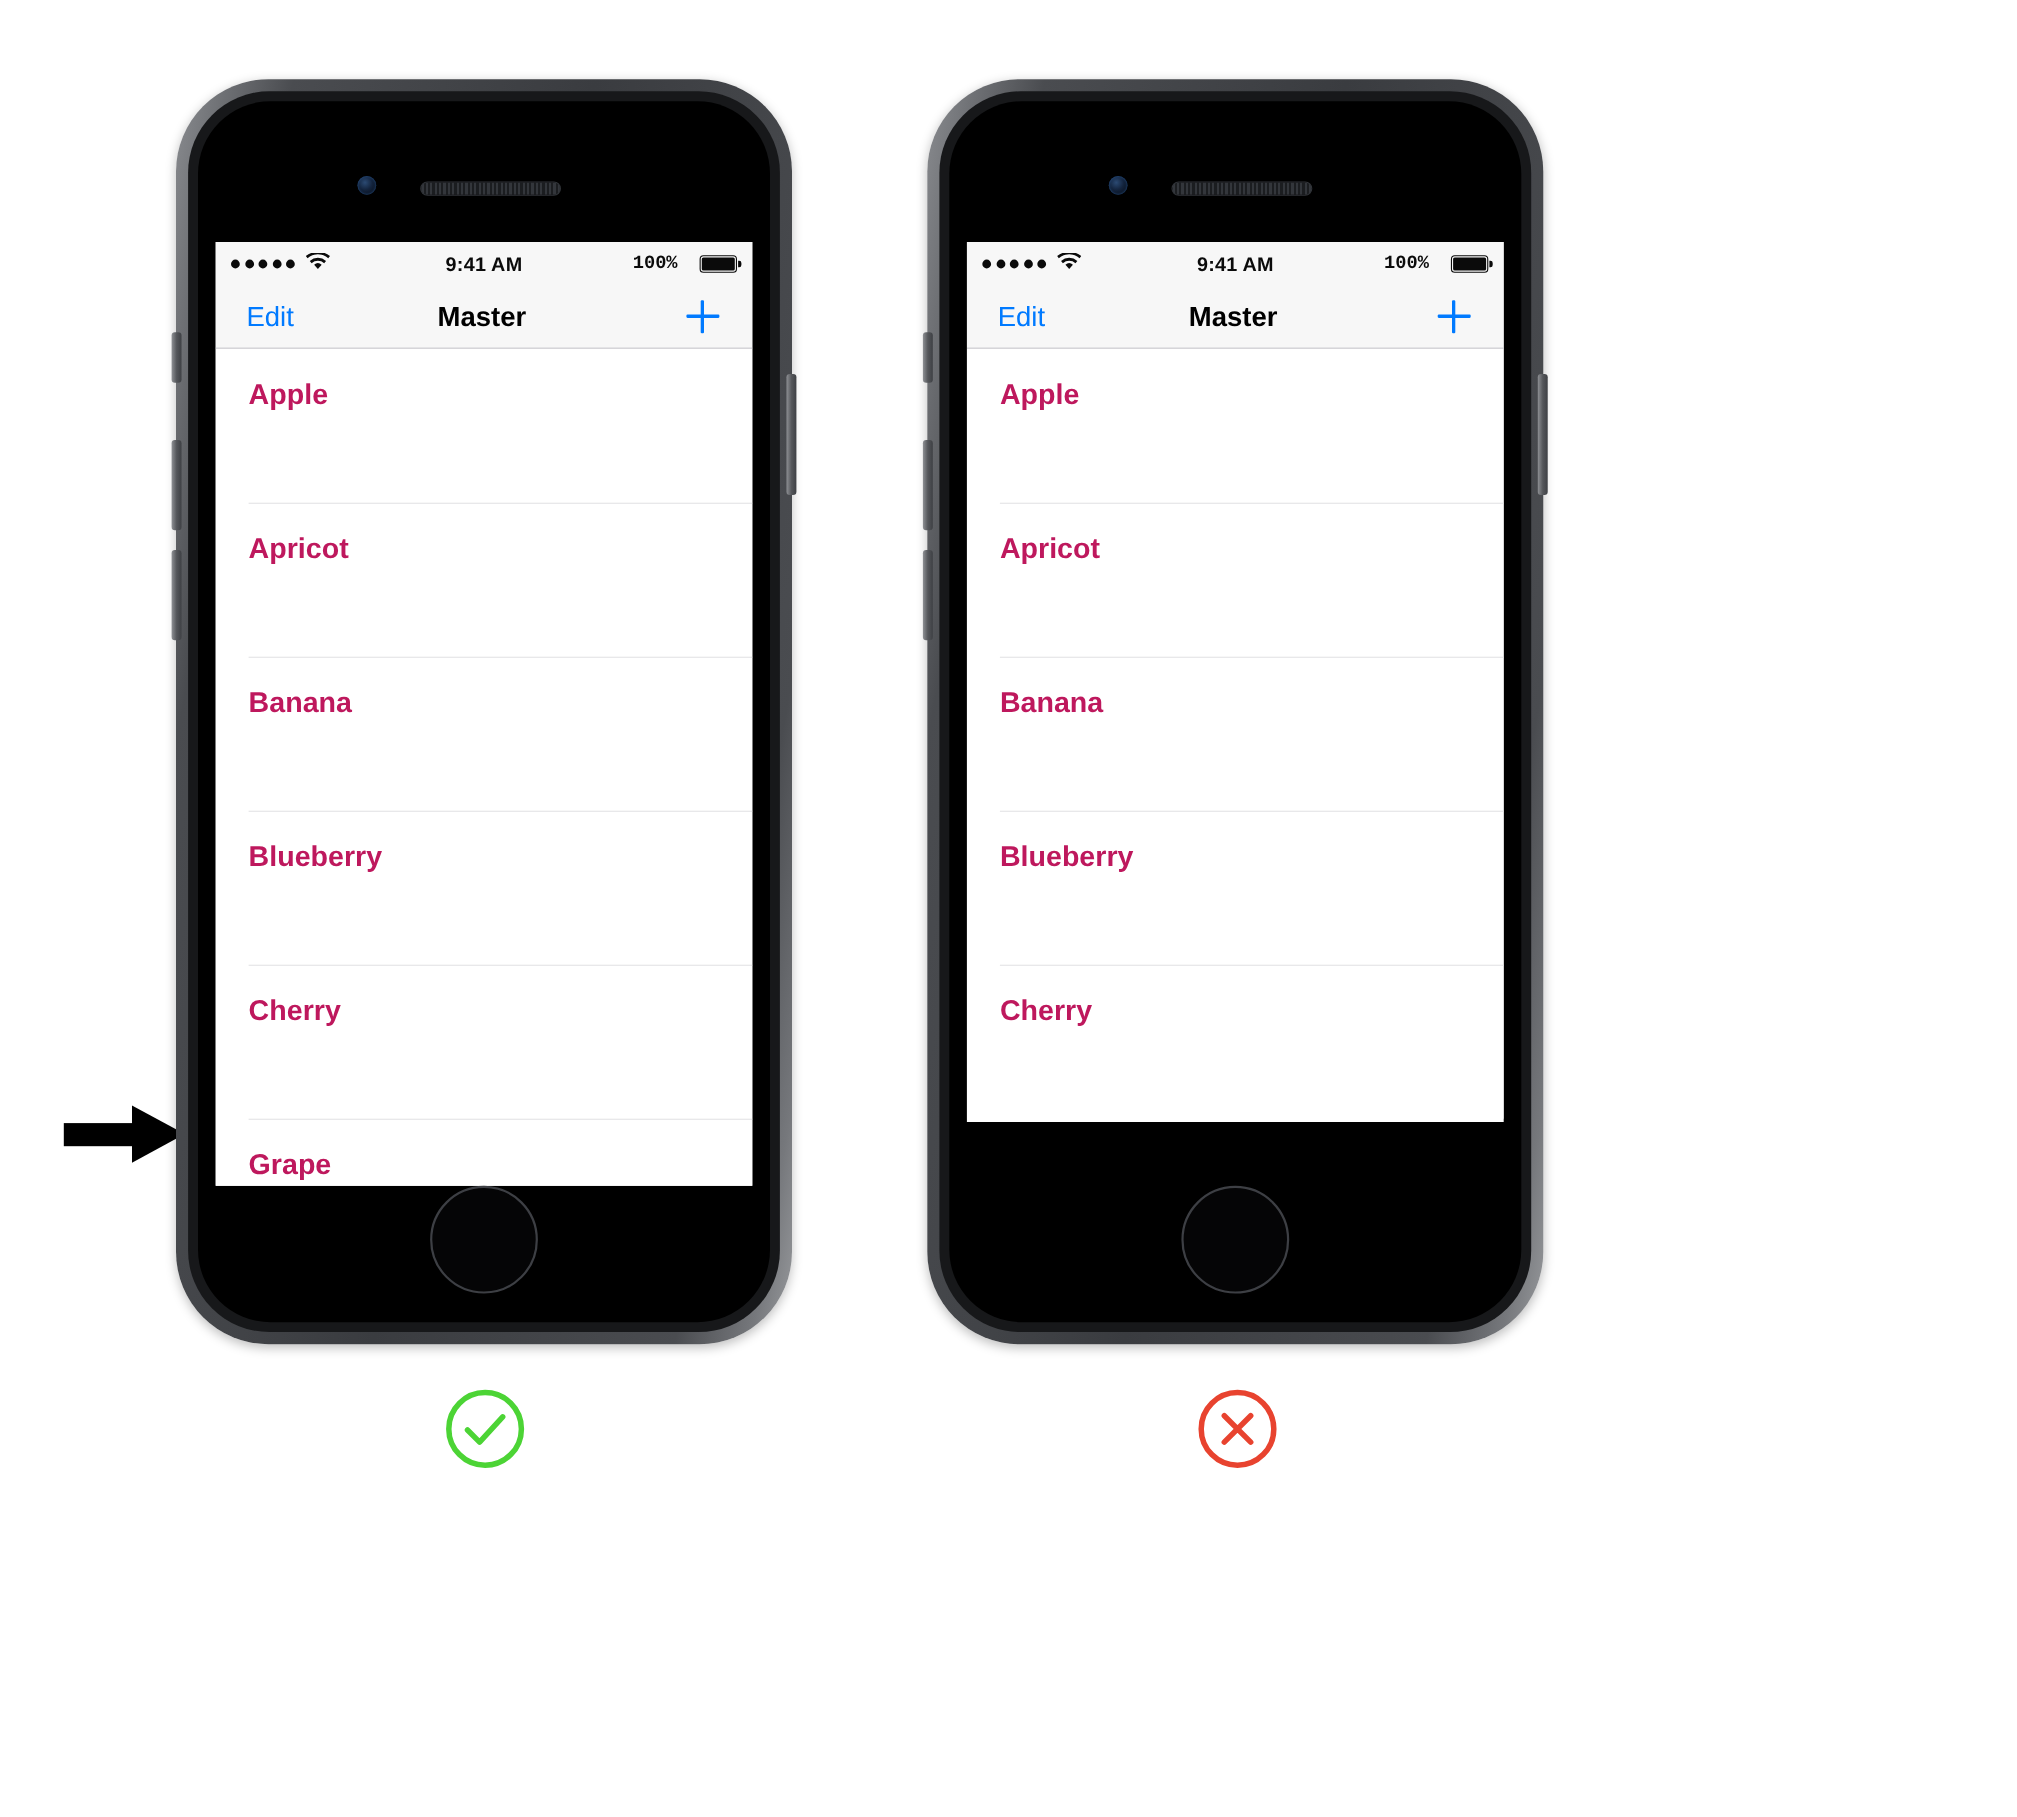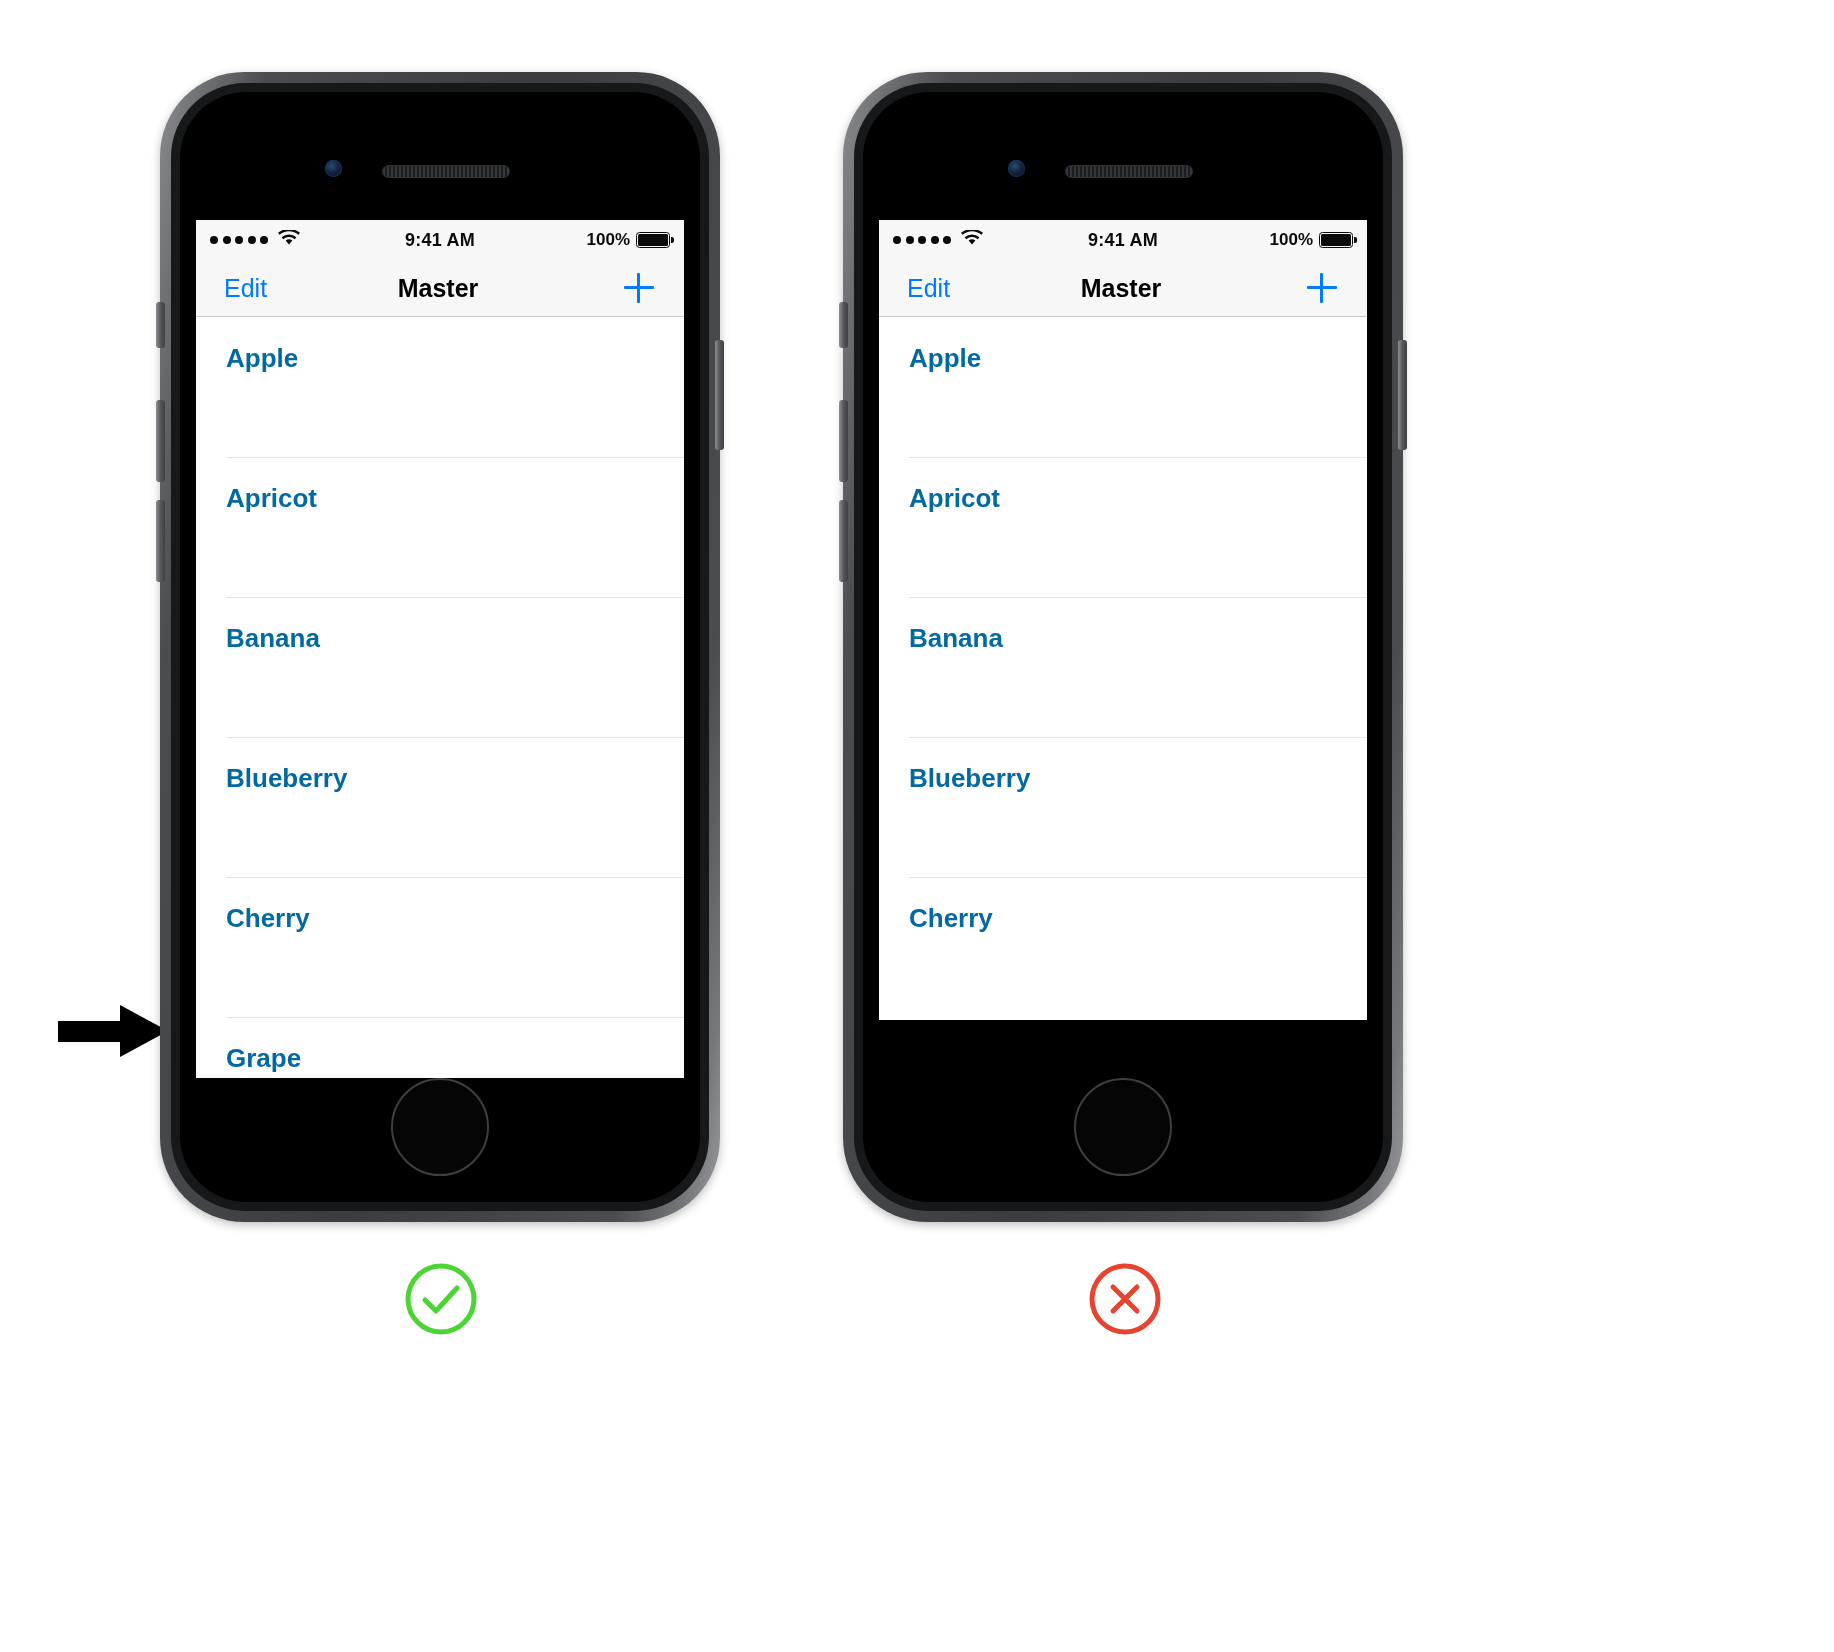--- a/index.html
+++ b/index.html
@@ -89,21 +89,21 @@
     position: relative;
   }
   .sb-left { display: flex; align-items: center; gap: 6px; }
   .dots { display: flex; gap: 4.5px; align-items: center; }
   .dots i { width: 8px; height: 8px; border-radius: 50%; background: #0b0b0b; display: block; }
   .wifi { margin-left: 4px; display: block; }
   .sb-time {
     position: absolute; left: 0; right: 0; text-align: center;
     font-size: 18px; font-weight: bold; color: #0b0b0b; letter-spacing: .2px;
   }
-  .sb-right { margin-left: auto; display: flex; align-items: center; gap: 6px; }
+  .sb-right { margin-left: auto; display: flex; align-items: center; gap: 20px; font-family: Liberation Mono, monospace; }
   .sb-pct { font-size: 17px; font-weight: bold; color: #0b0b0b; }
   .batt { position: relative; width: 34px; height: 16px; }
   .batt .shell { position: absolute; inset: 0; border: 1.6px solid #0b0b0b; border-radius: 3.5px; }
   .batt .fill { position: absolute; left: 2px; top: 2px; bottom: 2px; right: 2px; background: #0b0b0b; border-radius: 1.5px; }
   .batt .tip { position: absolute; right: -4px; top: 5px; width: 3px; height: 6px; background: #0b0b0b; border-radius: 0 2px 2px 0; }
 
   .navbar {
     height: 57px; background: #f7f7f7;
     border-bottom: 1px solid #c8c7cc;
     display: flex; align-items: center; padding: 0 28px;
@@ -122,21 +122,21 @@
   .nav-add .v { left: 15px; top: 2px; width: 3.4px; height: 30px; }
   .nav-add .h { top: 15px; left: 2px; height: 3.4px; width: 30px; }
 
   .list { background: #fff; }
   .row {
     position: relative;
     height: 140px;
     display: flex; align-items: flex-start;
     padding: 26px 0 0 30px;
   }
-  .row .label { font-size: 26px; font-weight: bold; color: #0369a1; }
+  .row .label { font-size: 26px; font-weight: bold; color: #be185d; }
   .row + .row::before {
     content: ""; position: absolute; left: 30px; right: 0; top: 0;
     height: 1px; background: #e3e3e5;
   }
 
   
   .mark { position: absolute; width: 74px; height: 74px; }
   .mark.ok  { left: 404px;  top: 1262px; }
   .mark.bad { left: 1088px; top: 1262px; }
 </style>

